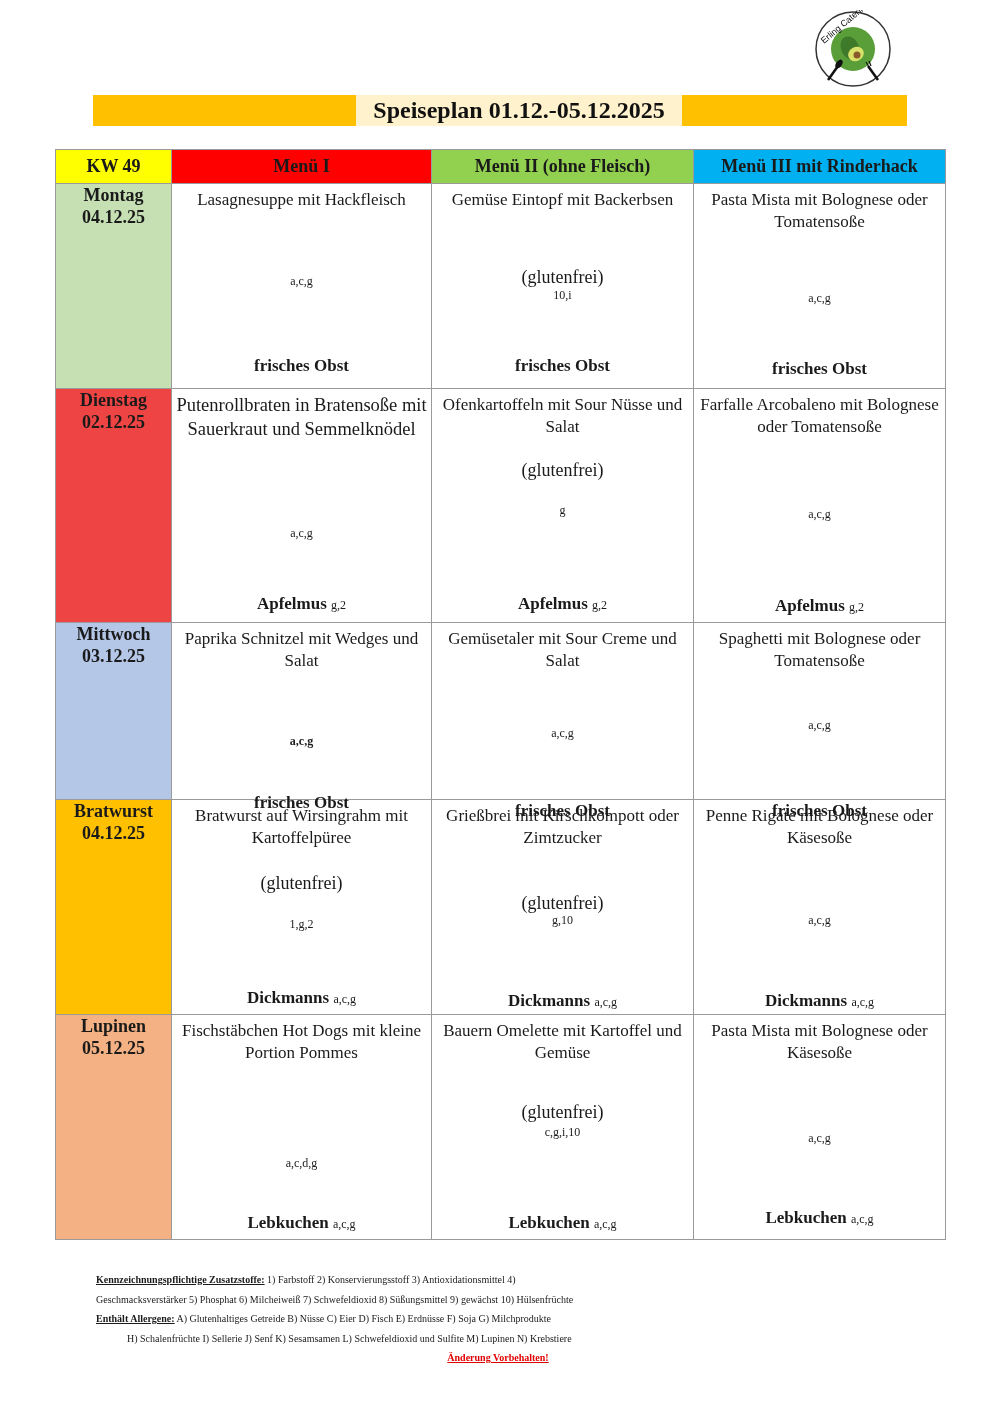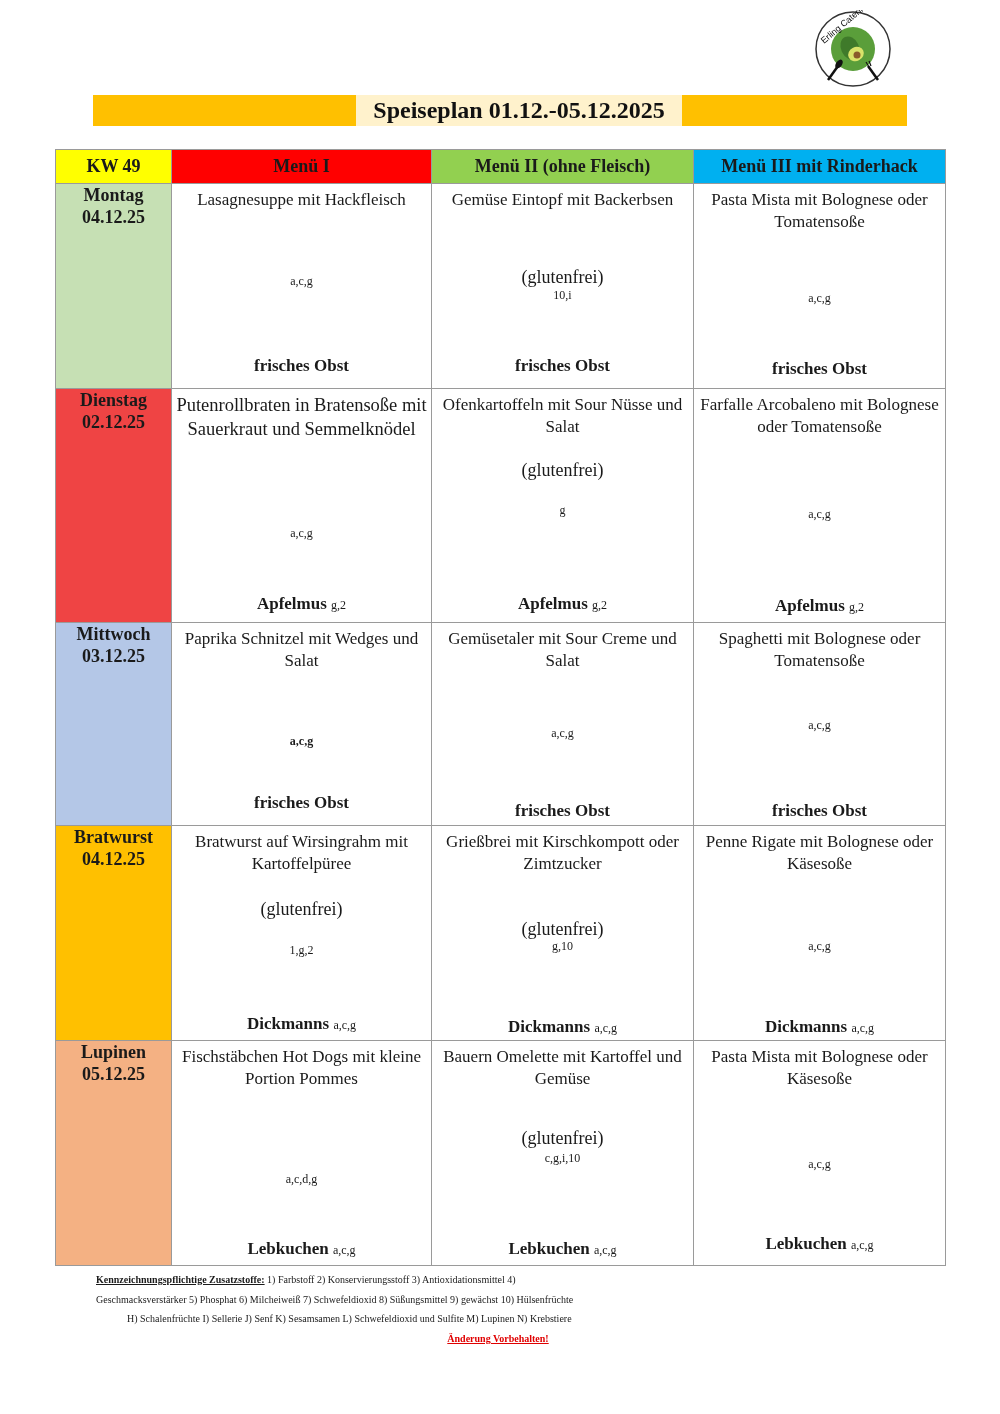--- a/index.html
+++ b/index.html
@@ -107,21 +107,21 @@
         <div class="codes" style="top:114px">g</div>
         <div class="dessert" style="top:205px"><span>Apfelmus</span> <span class="dcodes">g,2</span></div>
       </td>
       <td class="cell">
         <div class="dish">Farfalle Arcobaleno mit Bolognese oder Tomatensoße</div>
         <div class="codes" style="top:118px">a,c,g</div>
         <div class="dessert" style="top:207px"><span>Apfelmus</span> <span class="dcodes">g,2</span></div>
       </td>
     </tr>
 
-    <tr style="height:203px">
+    <tr style="height:177px">
       <td class="day" style="background:#b4c7e7">
         <div>Mittwoch</div>
         <div>03.12.25</div>
       </td>
       <td class="cell">
         <div class="dish">Paprika Schnitzel mit Wedges und Salat</div>
         <div class="codes bold" style="top:111px">a,c,g</div>
         <div class="dessert" style="top:170px"><span>frisches Obst</span></div>
       </td>
       <td class="cell">
@@ -160,36 +160,37 @@
       </td>
     </tr>
 
     <tr style="height:225px">
       <td class="day" style="background:#f4b183">
         <div>Lupinen</div>
         <div>05.12.25</div>
       </td>
       <td class="cell">
         <div class="dish">Fischstäbchen Hot Dogs mit kleine Portion Pommes</div>
-        <div class="codes" style="top:131px">a,c,d,g</div>
+        <div class="codes" style="top:141px">a,c,d,g</div>
         <div class="dessert" style="top:198px"><span>Lebkuchen</span> <span class="dcodes">a,c,g</span></div>
       </td>
       <td class="cell">
         <div class="dish">Bauern Omelette mit Kartoffel und Gemüse</div>
         <div class="gf" style="top:86px">(glutenfrei)</div>
         <div class="codes" style="top:110px">c,g,i,10</div>
         <div class="dessert" style="top:198px"><span>Lebkuchen</span> <span class="dcodes">a,c,g</span></div>
       </td>
       <td class="cell">
         <div class="dish">Pasta Mista mit Bolognese oder Käsesoße</div>
         <div class="codes" style="top:116px">a,c,g</div>
         <div class="dessert" style="top:193px"><span>Lebkuchen</span> <span class="dcodes">a,c,g</span></div>
       </td>
     </tr>
   </tbody>
 </table>
 
 <div class="legend">
   <div><u>Kennzeichnungspflichtige Zusatzstoffe:</u><span> 1) Farbstoff 2) Konservierungsstoff 3) Antioxidationsmittel 4)</span></div>
   <div>Geschmacksverstärker 5) Phosphat 6) Milcheiweiß 7) Schwefeldioxid 8) Süßungsmittel 9) gewächst 10) Hülsenfrüchte</div>
+  <div><u>Enthält Allergene:</u><span> A) Glutenhaltiges Getreide B) Nüsse C) Eier D) Fisch E) Erdnüsse F) Soja G) Milchprodukte</span></div>
   <div class="l4">H) Schalenfrüchte I) Sellerie J) Senf K) Sesamsamen L) Schwefeldioxid und Sulfite M) Lupinen N) Krebstiere</div>
   <div class="notice">Änderung Vorbehalten!</div>
 </div>
 
 </body></html>

